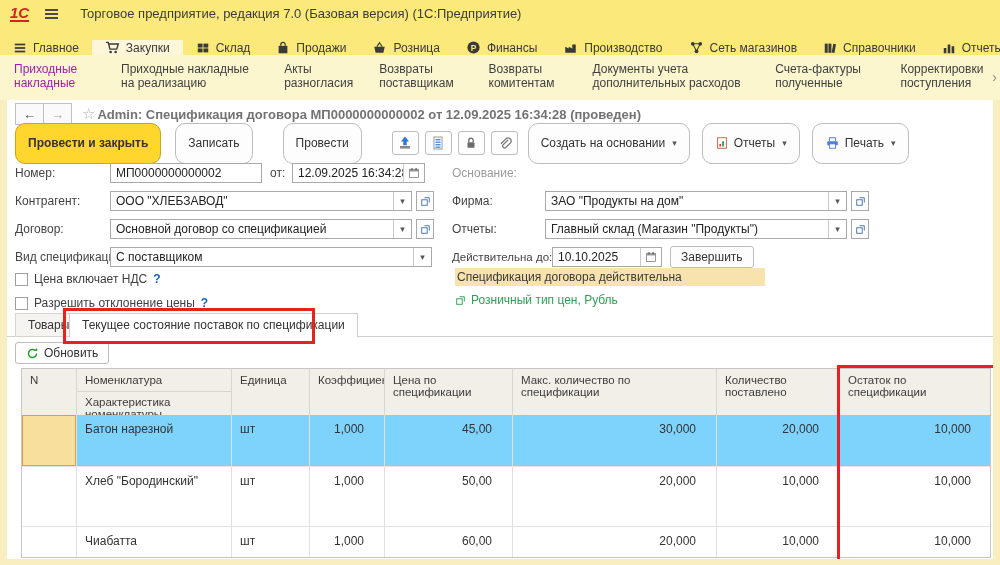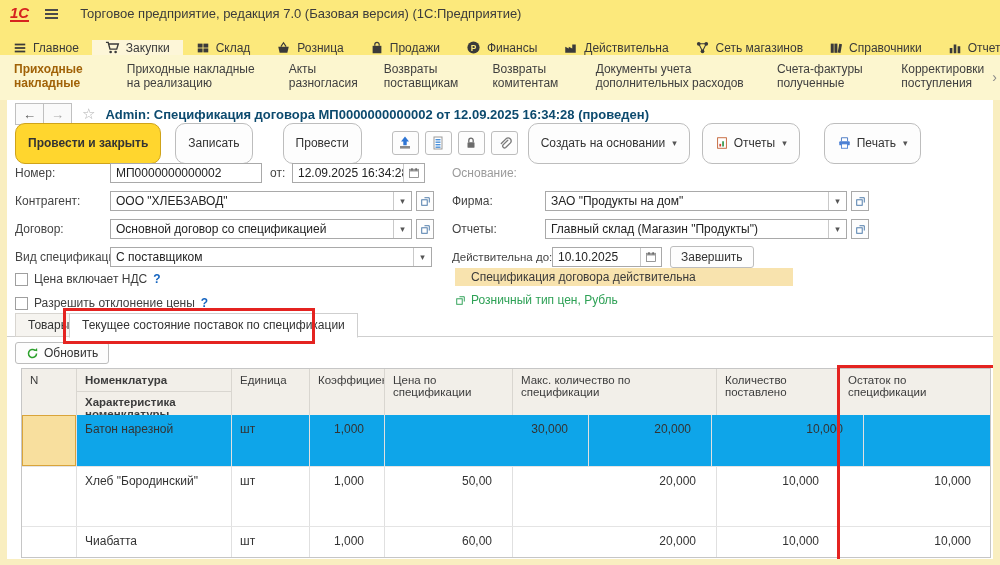--- a/index.html
+++ b/index.html
@@ -21,35 +21,35 @@
   .mitem{display:flex;align-items:center;gap:6px;padding:0 13px;color:#3a3a3a;cursor:default;}
   .mitem.active{background:#fdf6d8;}
   .micon{display:flex;align-items:center;}
   .micon svg{display:block;}
 
   
   .subnav{position:absolute;left:0;top:55px;width:100%;height:45px;background:#fcf6cf;
           display:flex;align-items:flex-start;gap:26px;padding:7px 0 0 14px;box-sizing:border-box;
           overflow:hidden;}
   .snitem{color:#3f3f3f;line-height:14px;font-size:12px;}
-  .snitem.active{font-weight:bold;color:#a16207;}
+  .snitem.active{font-weight:normal;color:#a21caf;}
   .sn-more{position:absolute;right:3px;top:14px;color:#8a8a8a;font-size:14px;}
 
   
   .content{position:absolute;left:0;top:100px;right:0;bottom:0;background:#f9eec0;}
   .inner{position:absolute;left:7px;top:0;right:7px;bottom:6px;background:#fff;overflow:hidden;}
 
   
   .dochead{position:absolute;left:0;top:0;width:100%;height:28px;display:flex;align-items:center;}
   .navgrp{display:flex;margin-left:8px;}
   .navbtn{width:27px;height:20px;border:1px solid #c0c0c0;background:#fafafa;display:flex;
           align-items:center;justify-content:center;font-size:13px;color:#555;}
   .navbtn+.navbtn{border-left:none;color:#a9a9a9;}
   .star{margin-left:10px;color:#b0b0b0;font-size:15px;}
-  .dtitle{margin-left:10px;font-weight:bold;font-size:13px;color:#0c4a6e;white-space:nowrap;}
+  .dtitle{margin-left:2px;font-weight:bold;font-size:13px;color:#737373;white-space:nowrap;}
 
   
   .toolbar{position:absolute;left:0;top:28px;width:100%;height:30px;display:flex;align-items:center;gap:6px;padding-left:8px;box-sizing:border-box;}
   .btn{height:41px;border:1px solid #bdbdbd;background:#fdfdfd;border-radius:10px;
        display:inline-flex;align-items:center;gap:5px;padding:5px 12px;font-size:12px;color:#333;
        font-family:"Liberation Sans",sans-serif;}
   .btn.yellow{background:#ffd62e;border-color:#cfa31a;font-weight:bold;}
   .ibtn{width:27px;height:24px;border:1px solid #bdbdbd;background:#fdfdfd;border-radius:3px;
         display:inline-flex;align-items:center;justify-content:center;padding:0;}
   .caret{font-size:9px;color:#555;margin-left:2px;}
@@ -67,21 +67,21 @@
   .seg-cal{flex:0 0 20px;align-self:stretch;border-left:1px solid #c9c9c9;display:flex;
            align-items:center;justify-content:center;}
   .openbtn{position:absolute;width:18px;height:20px;border:1px solid #a9a9a9;background:#fdfdfd;
            display:flex;align-items:center;justify-content:center;padding:0;box-sizing:border-box;}
   .smallbtn{position:absolute;height:22px;border:1px solid #bdbdbd;background:#fdfdfd;border-radius:3px;
             font-size:12px;color:#333;padding:0 10px;font-family:"Liberation Sans",sans-serif;}
   .cbrow{position:absolute;display:flex;align-items:center;gap:6px;height:16px;}
   .cbbox{width:13px;height:13px;border:1px solid #9f9f9f;background:#fff;box-sizing:border-box;}
   .cblab{font-size:12px;color:#3d3d3d;}
   .help{color:#1464c0;font-weight:bold;font-size:12px;}
-  .banner{position:absolute;background:#f8e3ae;color:#3a3a3a;font-size:12px;padding:2px 16px;white-space:nowrap;}
+  .banner{position:absolute;background:#f8e3ae;color:#3a3a3a;font-size:12px;padding:2px 2px;white-space:nowrap;}
   .greenlink{position:absolute;display:flex;align-items:center;gap:5px;color:#2ea156;font-size:12px;}
 
   
   .tabbar{position:absolute;left:0;top:211px;width:100%;height:26px;border-bottom:1px solid #cfcfcf;box-sizing:border-box;}
   .tab{position:absolute;top:2px;height:24px;line-height:22px;font-size:12px;color:#333;
        padding:0 12px;box-sizing:border-box;}
   .tab.inactive{left:8px;border:1px solid #d8d5d0;background:#f6f4f0;}
   .tab.active{left:62px;border:1px solid #cfcfcf;border-bottom:1px solid #fff;background:#fff;height:25px;}
 
   
@@ -90,26 +90,26 @@
 
   
   .tbl{position:absolute;left:14px;top:268px;width:970px;height:190px;border:1px solid #c6c6c6;
        box-sizing:border-box;overflow:hidden;background:#fff;}
   .trow{display:flex;width:100%;box-sizing:border-box;}
   .thead{height:46px;background:#f2efe9;font-size:11.5px;color:#3c3c3c;}
   .cell{box-sizing:border-box;border-right:1px solid #d9d6d0;padding:5px 8px;overflow:hidden;}
   .body .cell{border-right:1px solid #e0e0e0;font-size:12px;padding-top:7px;}
   .c0{flex:0 0 55px;} .c1{flex:0 0 155px;} .c2{flex:0 0 78px;} .c3{flex:0 0 75px;}
   .c4{flex:0 0 128px;} .c5{flex:0 0 204px;} .c6{flex:0 0 123px;} .c7{flex:0 0 152px;border-right:none;}
-  .split{padding:0;display:flex;flex-direction:column;font-weight:bold;}
+  .split{padding:0;display:flex;flex-direction:column;}
   .split .s1{height:23px;box-sizing:border-box;padding:5px 8px;border-bottom:1px solid #d9d6d0;}
   .split .s2{height:23px;box-sizing:border-box;padding:4px 8px;}
   .num{text-align:right;padding-right:20px;}
   .r{border-bottom:1px solid #e4e4e4;}
-  .r1{height:52px;background:#0ea5e9;}
+  .r1{height:52px;background:#7dd3fc;}
   .r2{height:60px;background:#fff;}
   .r3{height:60px;background:#fff;}
   .nsel{background:#f8df9e;box-shadow:inset 0 0 0 1px #d9a43a;}
 
   
   .anno{position:absolute;border:3px solid #e42320;pointer-events:none;z-index:60;background:transparent;}
 </style>
 </head>
 <body>
 
@@ -152,52 +152,52 @@
             <rect x="2" y="3" width="5.5" height="4.5" fill="#3a3a3a"></rect>
             <rect x="8.5" y="3" width="5.5" height="4.5" fill="#3a3a3a"></rect>
             <rect x="2" y="8.5" width="5.5" height="4.5" fill="#3a3a3a"></rect>
             <rect x="8.5" y="8.5" width="5.5" height="4.5" fill="#3a3a3a"></rect>
           </svg>
       </span>
         <span>Склад</span>
     </div>
     <div class="mitem">
       <span class="micon">
+        <svg width="14" height="14" viewBox="0 0 16 16">
+            <path d="M3 5.5h10V14H3z" fill="#3a3a3a"></path>
+            <path d="M5.5 5.5V4a2.5 2.5 0 0 1 5 0v1.5" fill="none" stroke="#3a3a3a" stroke-width="1.4"></path>
+          </svg>
+      </span>
+        <span>Продажи</span>
+    </div>
+    <div class="mitem">
+      <span class="micon">
         <svg width="15" height="14" viewBox="0 0 16 16">
             <path d="M2 6.5h12l-1.6 7H3.6z" fill="#3a3a3a"></path>
             <path d="M5 6.5 8 2l3 4.5" fill="none" stroke="#3a3a3a" stroke-width="1.3"></path>
           </svg>
       </span>
         <span>Розница</span>
     </div>
     <div class="mitem">
       <span class="micon">
-        <svg width="14" height="14" viewBox="0 0 16 16">
-            <path d="M3 5.5h10V14H3z" fill="#3a3a3a"></path>
-            <path d="M5.5 5.5V4a2.5 2.5 0 0 1 5 0v1.5" fill="none" stroke="#3a3a3a" stroke-width="1.4"></path>
-          </svg>
-      </span>
-        <span>Продажи</span>
-    </div>
-    <div class="mitem">
-      <span class="micon">
         <svg width="15" height="15" viewBox="0 0 16 16">
             <circle cx="8" cy="8" r="6.5" fill="#3a3a3a"></circle>
             <text x="8" y="11.3" text-anchor="middle" font-size="9" font-weight="bold" fill="#fce97c" font-family="Liberation Sans, sans-serif">P</text>
           </svg>
       </span>
         <span>Финансы</span>
     </div>
     <div class="mitem">
       <span class="micon">
         <svg width="15" height="14" viewBox="0 0 16 16">
             <path d="M2 13.5V6.5l4 2v-2l4 2V4h4v9.5z" fill="#3a3a3a"></path>
           </svg>
       </span>
-        <span>Действительна</span>
+        <span>Производство</span>
     </div>
     <div class="mitem">
       <span class="micon">
         <svg width="15" height="15" viewBox="0 0 16 16">
             <circle cx="4" cy="4" r="2" fill="#3a3a3a"></circle>
             <circle cx="12" cy="4" r="2" fill="#3a3a3a"></circle>
             <circle cx="8" cy="12" r="2" fill="#3a3a3a"></circle>
             <path d="M4 4 12 4 8 12 4 4" fill="none" stroke="#3a3a3a" stroke-width="1.1"></path>
           </svg>
       </span>
@@ -288,21 +288,21 @@
         <span style="display:inline-flex">
           <svg width="14" height="14" viewBox="0 0 16 16">
                 <rect x="3" y="2" width="10" height="12" fill="#fff" stroke="#c05a2a"></rect>
                 <rect x="5" y="9" width="2" height="3" fill="#d04030"></rect>
                 <rect x="8.2" y="6" width="2" height="6" fill="#3a9a50"></rect>
               </svg>
         </span>
         <span>Отчеты</span>
         <span class="caret">▾</span>
       </button>
-      <button class="btn" style="margin-left:18px">
+      <button class="btn" style="margin-left:6px">
         <span style="display:inline-flex">
           <svg width="15" height="14" viewBox="0 0 16 16">
                 <path d="M4.5 6V2h7v4" fill="#fff" stroke="#3a6ebf"></path>
                 <rect x="2" y="6" width="12" height="4.6" rx="1" fill="#4a7fd4"></rect>
                 <rect x="4.5" y="9" width="7" height="5" fill="#fff" stroke="#4a7fd4"></rect>
               </svg>
         </span>
         <span>Печать</span>
         <span class="caret">▾</span>
       </button>
@@ -443,20 +443,21 @@
         <div class="cell c5">Макс. количество по спецификации</div>
         <div class="cell c6">Количество поставлено</div>
         <div class="cell c7">Остаток по спецификации</div>
       </div>
 
       <div class="trow body r r1">
         <div class="cell c0 nsel"></div>
         <div class="cell c1">Батон нарезной</div>
         <div class="cell c2">шт</div>
         <div class="cell c3 num">1,000</div>
+        <div class="cell c4 num">45,00</div>
         <div class="cell c5 num">30,000</div>
         <div class="cell c6 num">20,000</div>
         <div class="cell c7 num">10,000</div>
       </div>
 
       <div class="trow body r r2">
         <div class="cell c0"></div>
         <div class="cell c1">Хлеб "Бородинский"</div>
         <div class="cell c2">шт</div>
         <div class="cell c3 num">1,000</div>

